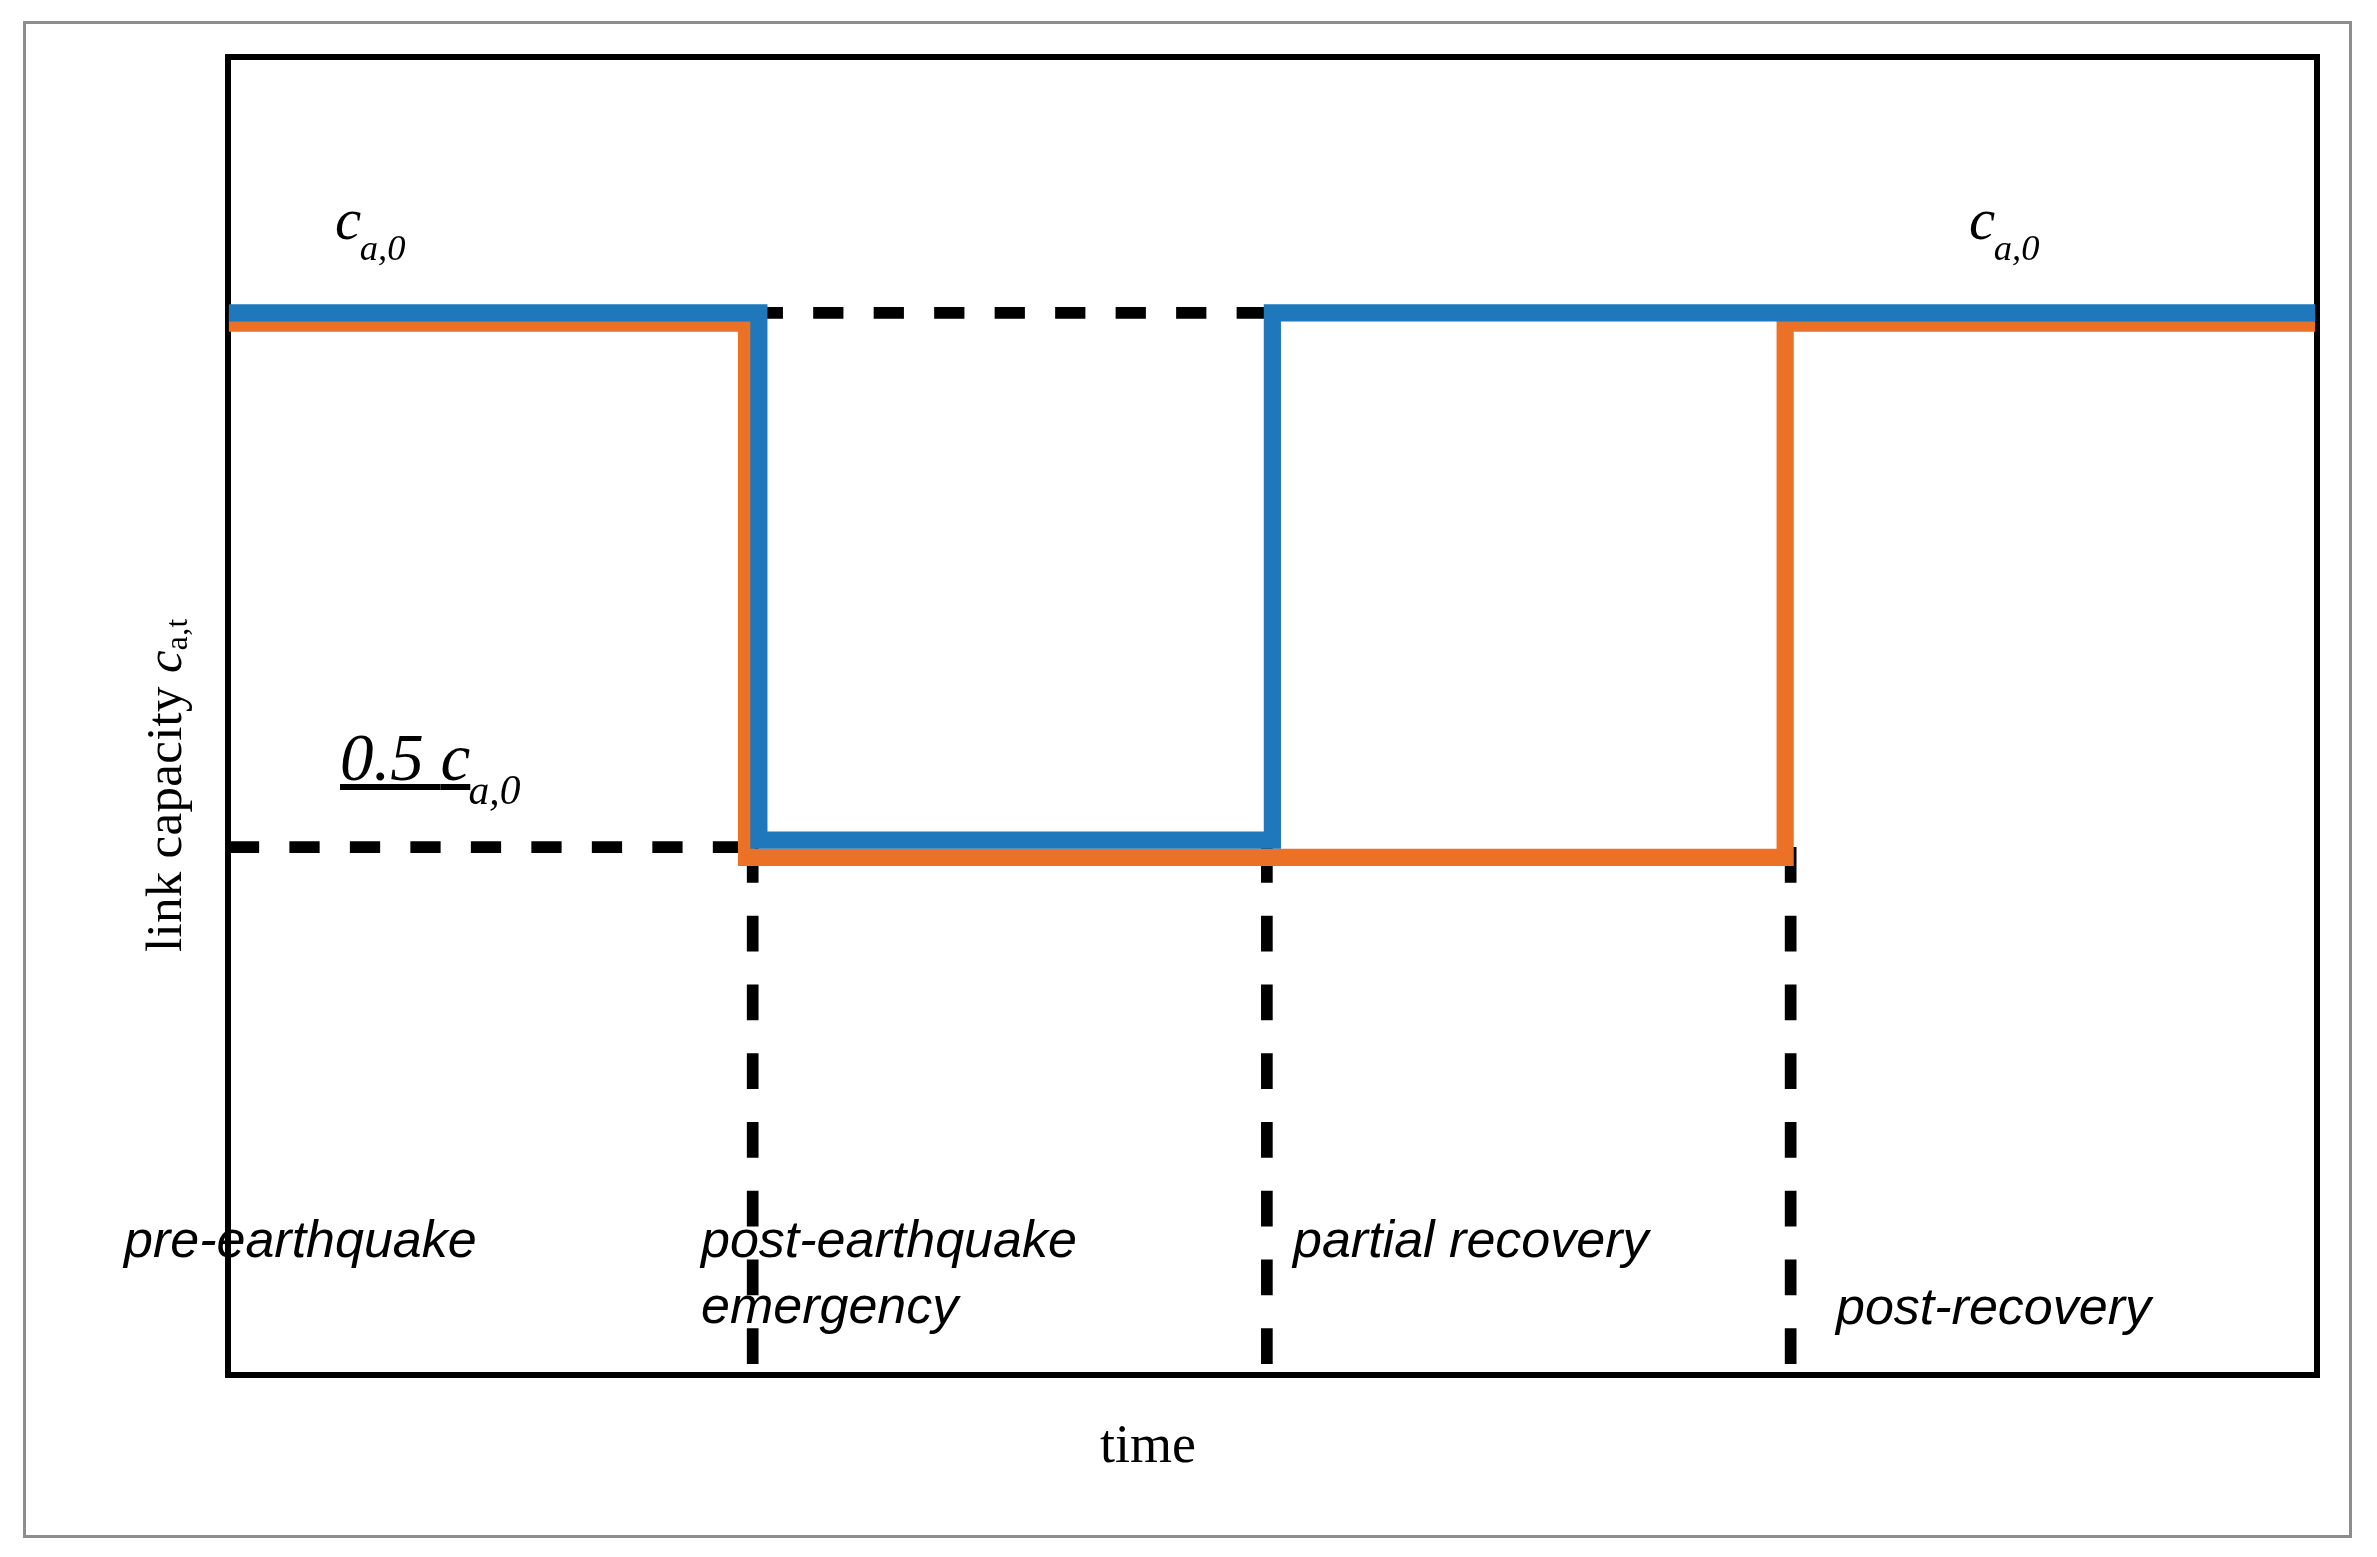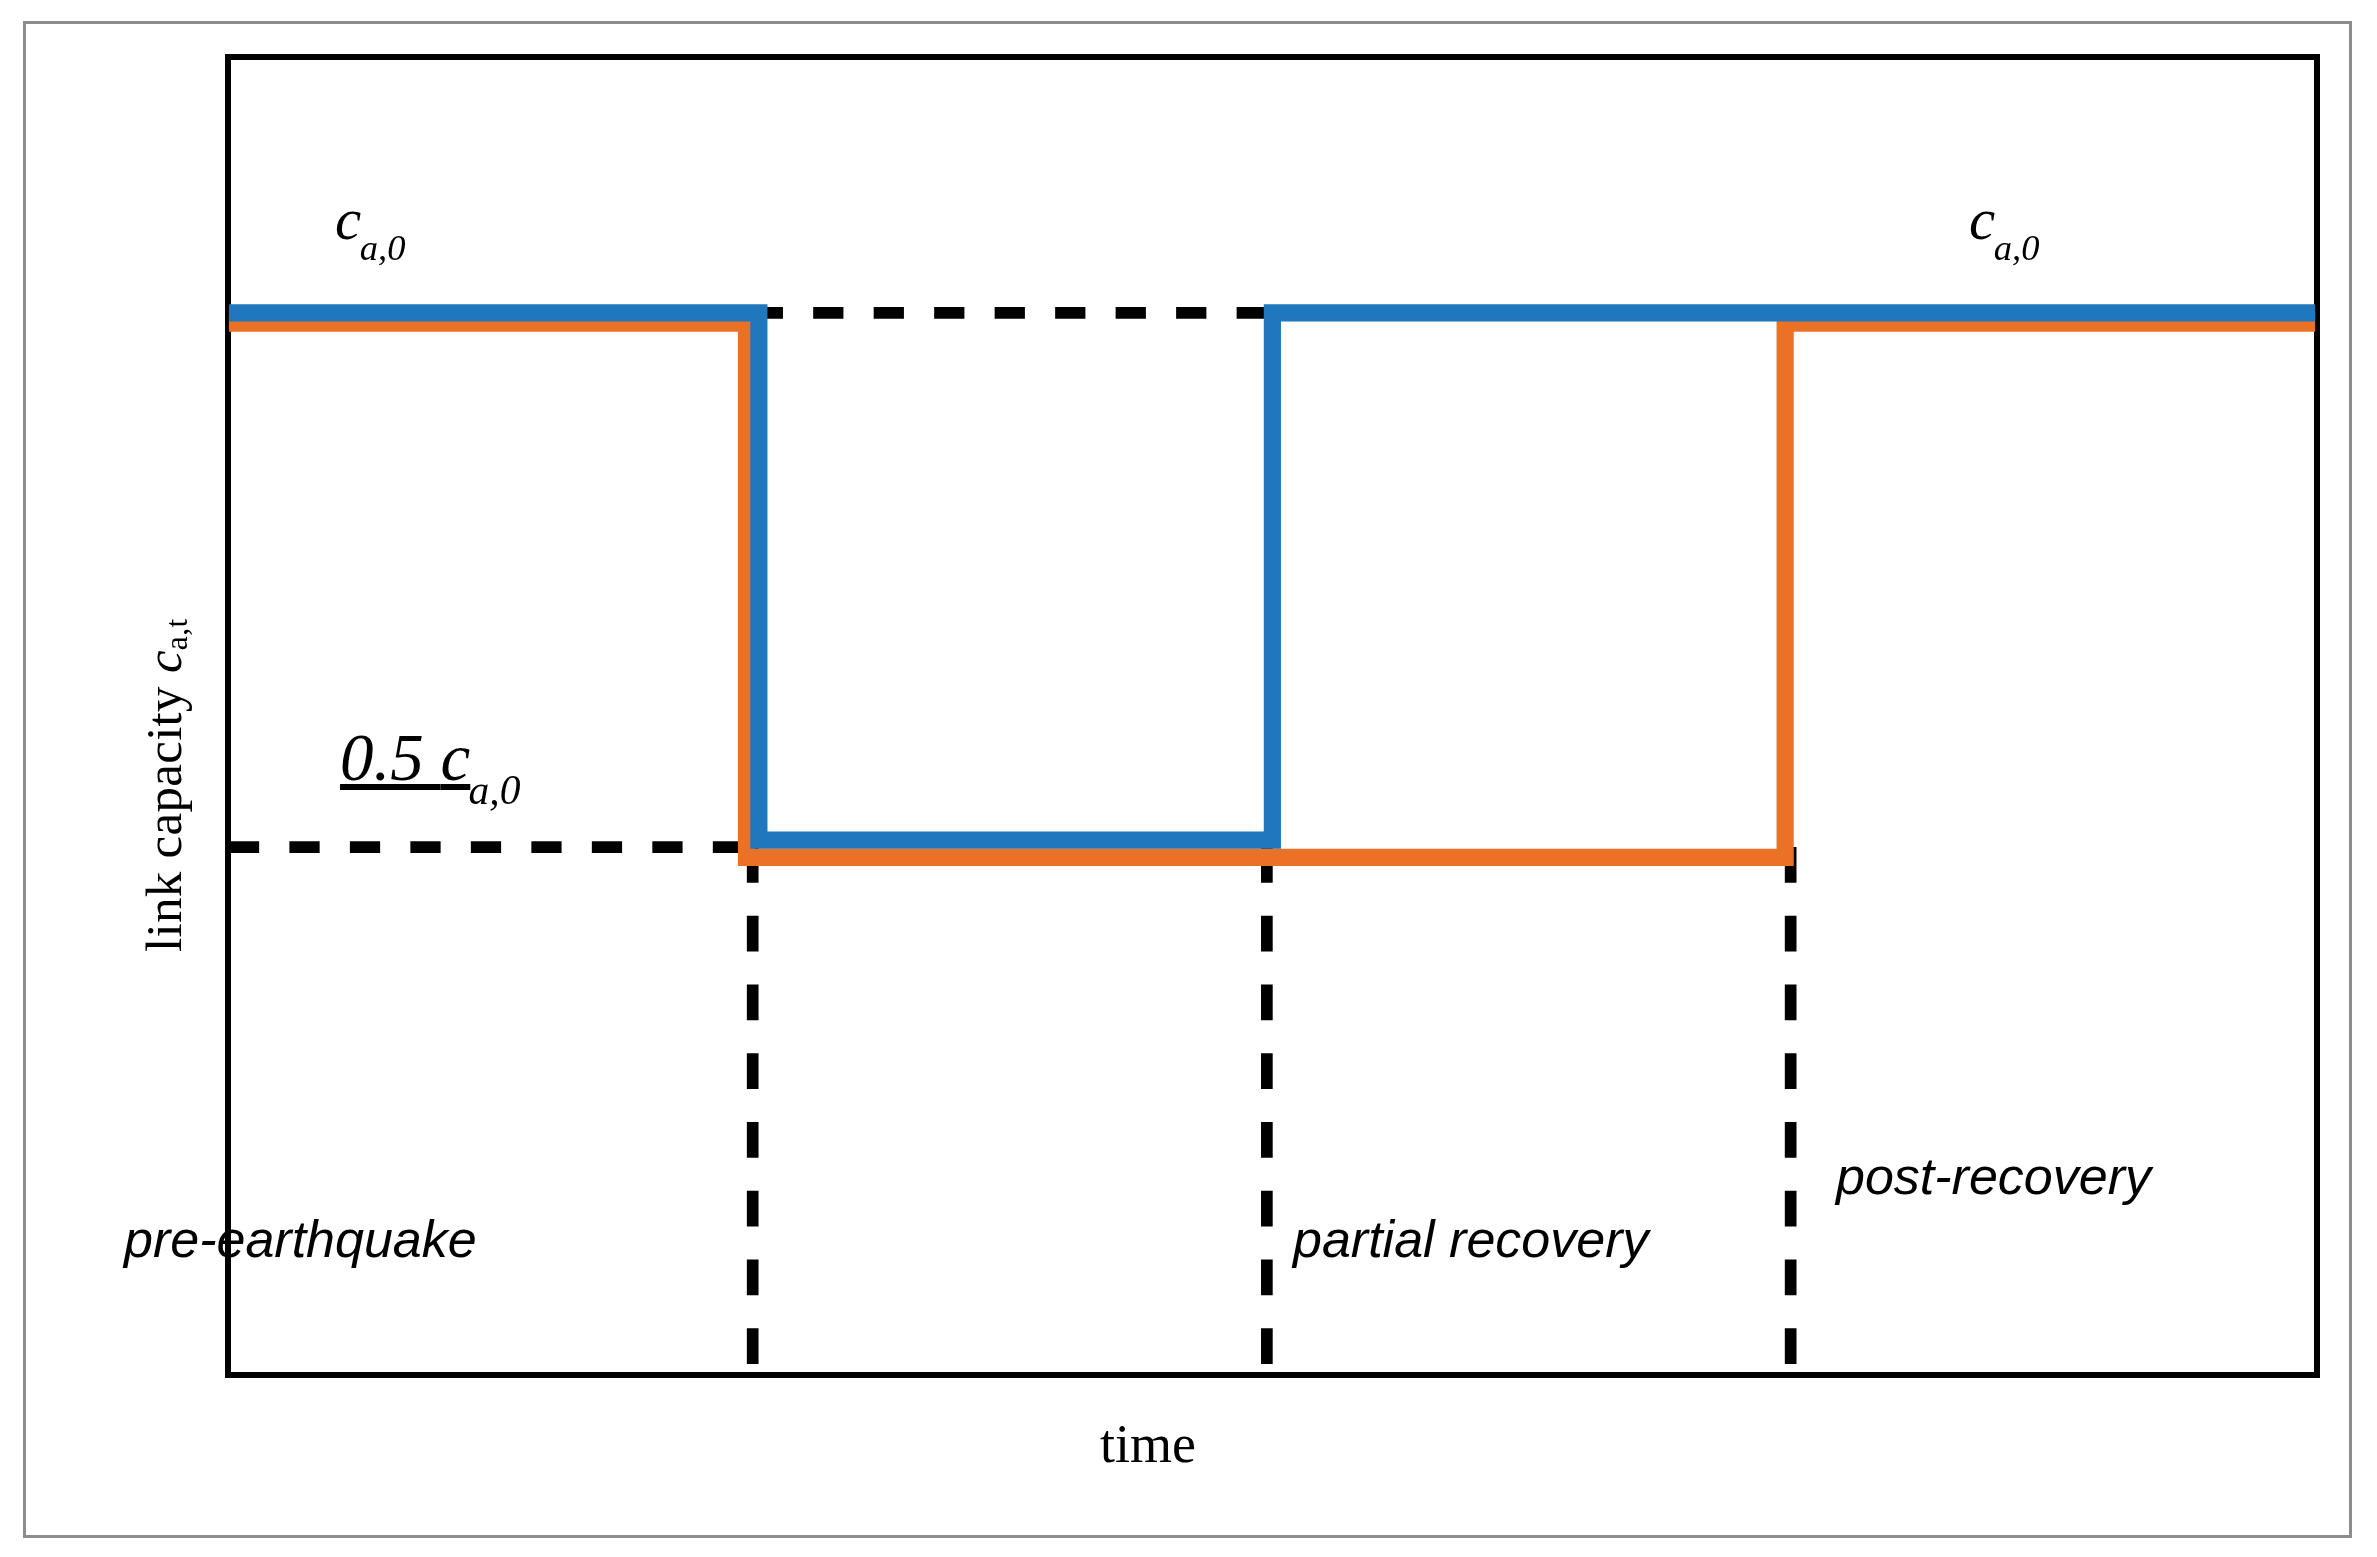--- a/index.html
+++ b/index.html
@@ -114,21 +114,21 @@
     font-family: "Liberation Sans Narrow", "Liberation Sans", sans-serif;
     font-style: italic;
     font-size: 52px;
     color: #000;
     line-height: 1.26;
     white-space: pre-line;
   }
   #phase-0 { left: 124px;  top: 1207px; width: 426px; }
   #phase-1 { left: 701px; top: 1207px; width: 481px; }
   #phase-2 { left: 1293px; top: 1207px; width: 440px; }
-  #phase-3 { left: 1836px; top: 1144px; width: 426px; font-style: italic; }
+  #phase-3 { left: 1836px; top: 1274px; width: 426px; font-style: italic; }
 </style>
 </head>
 <body>
 
 <div id="canvas">
 
   <div class="outer-frame"></div>
 
   <div class="plot-frame"></div>
 
@@ -153,17 +153,19 @@
 
   <div class="x-axis-title">time</div>
 
   <div class="math-label" id="label-ca0-left"><span class="var">c</span><span class="sub">a,0</span></div>
 
   <div class="math-label" id="label-ca0-right"><span class="var">c</span><span class="sub">a,0</span></div>
 
   <div class="math-label" id="label-half-ca0"><span>0.5 </span><span class="var">c</span><span class="sub">a,0</span></div>
 
   <div class="phase-label" id="phase-0">pre-earthquake</div>
+  <div class="phase-label" id="phase-1">post-earthquake
+emergency</div>
   <div class="phase-label" id="phase-2">partial recovery</div>
   <div class="phase-label" id="phase-3">post-recovery</div>
 
 </div>
 
 
 </body></html>

